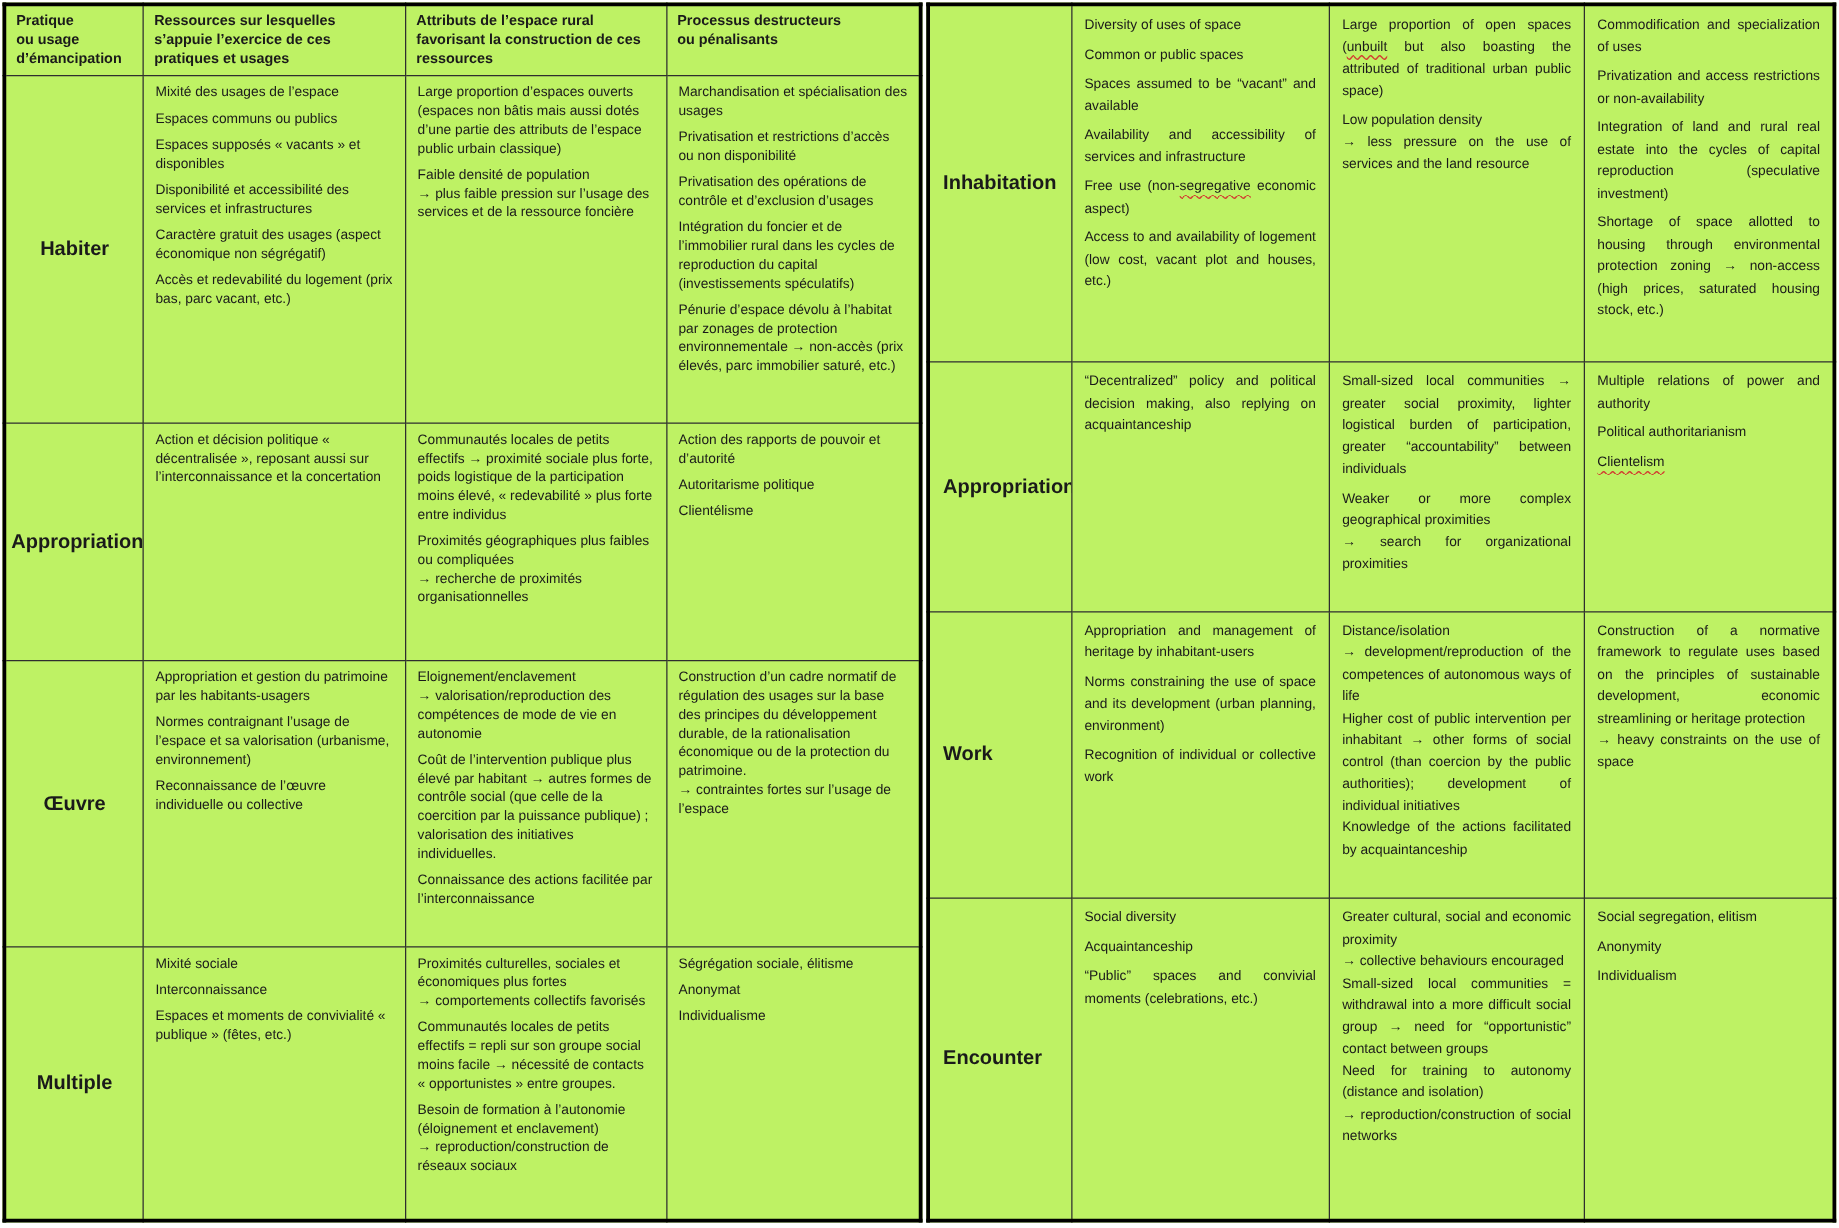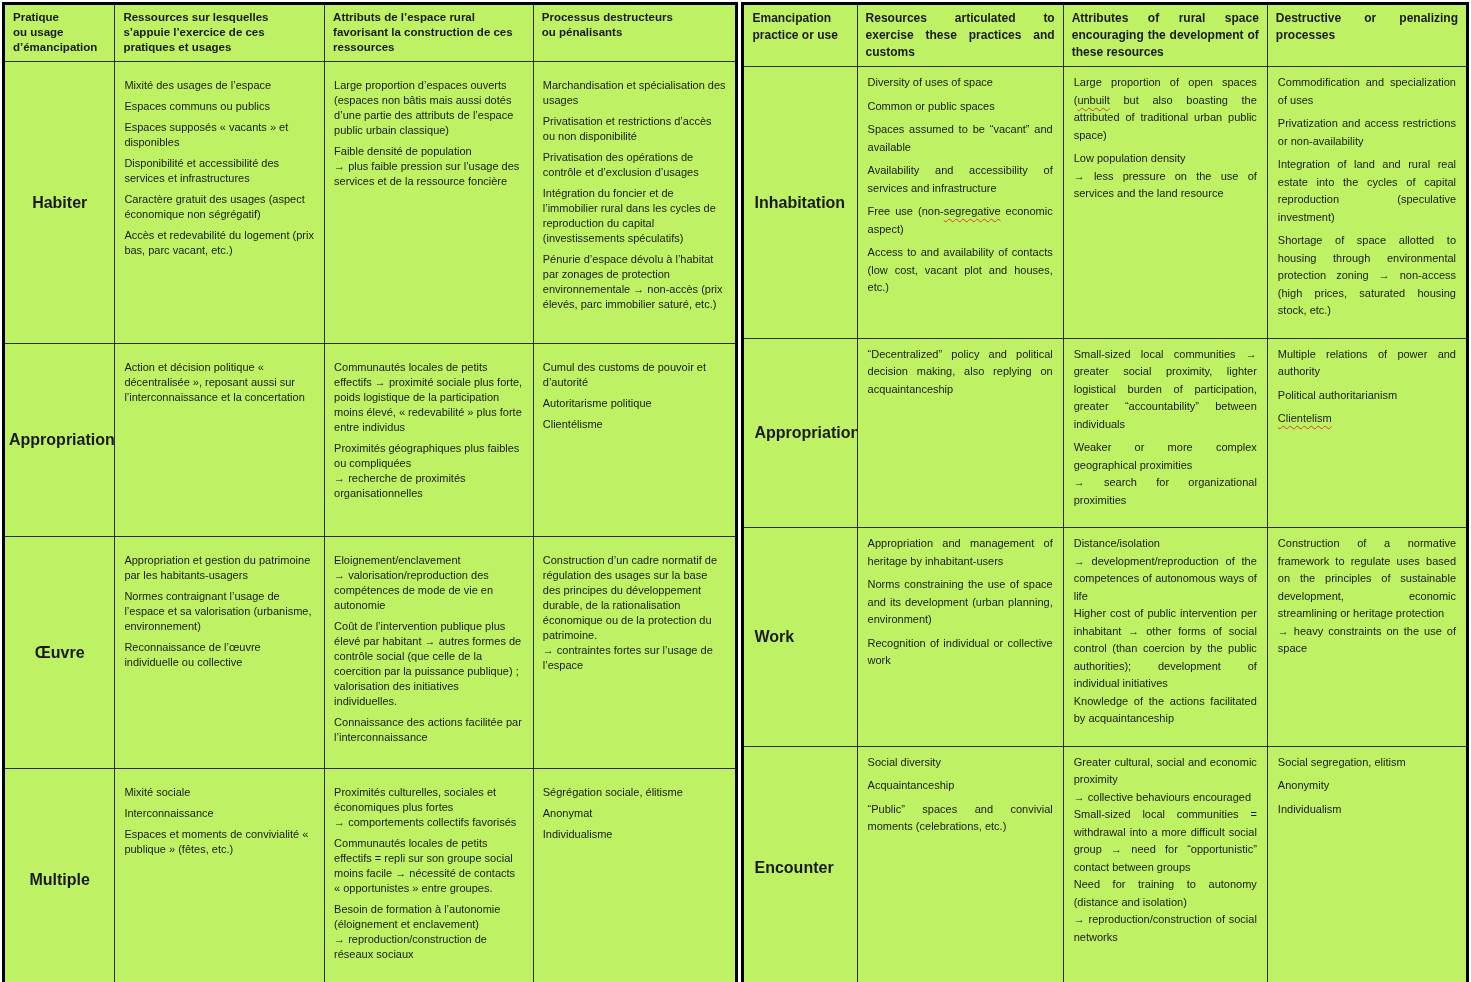--- a/index.html
+++ b/index.html
@@ -20,21 +20,21 @@
     vertical-align:top;
     overflow:hidden;
     box-sizing:border-box;
   }
   
   .tbl-fr{width:739px;font-size:11px;line-height:15px;}
   .tbl-fr th{
     font-size:11.5px;font-weight:bold;text-align:left;
     padding:5px 8px;line-height:15px;white-space:pre-line;
   }
-  .tbl-fr td.cell{padding:16px 9px 4px 9px;text-align:left;}
+  .tbl-fr td.cell{padding:6px 9px 4px 9px;text-align:left;}
   .tbl-fr td.label{
     vertical-align:middle;text-align:center;
     font-weight:bold;font-size:16px;padding:4px;
   }
   .tbl-fr tr.hdr{height:56px;}
   .tbl-fr tr.row-0{height:278px;}
   .tbl-fr tr.row-1{height:190px;}
   .tbl-fr tr.row-2{height:229px;}
   .tbl-fr tr.row-3{height:219px;}
   
@@ -113,21 +113,21 @@
           <td class="label">Appropriation</td>
           <td class="cell">
             <p>Action et décision politique « décentralisée », reposant aussi sur l’interconnaissance et la concertation</p>
           </td>
           <td class="cell">
             <p>Communautés locales de petits effectifs <span class="arrow">→</span> proximité sociale plus forte, poids logistique de la participation moins élevé, « redevabilité » plus forte entre individus</p>
             <p>Proximités géographiques plus faibles ou compliquées
 <span class="arrow">→</span> recherche de proximités organisationnelles</p>
           </td>
           <td class="cell">
-            <p>Cumul des customs de pouvoir et d’autorité</p>
+            <p>Action des rapports de pouvoir et d’autorité</p>
             <p>Autoritarisme politique</p>
             <p>Clientélisme</p>
           </td>
         </tr>
         <tr class="row-2">
           <td class="label">Œuvre</td>
           <td class="cell">
             <p>Appropriation et gestion du patrimoine par les habitants-usagers</p>
             <p>Normes contraignant l’usage de l’espace et sa valorisation (urbanisme, environnement)</p>
             <p>Reconnaissance de l’œuvre individuelle ou collective</p>
@@ -166,35 +166,29 @@
       </tbody>
   </table>
   <table class="tbl tbl-en">
     <colgroup>
       <col style="width:114px">
         <col style="width:206px">
         <col style="width:204px">
         <col style="width:200px">
     </colgroup>
     <tbody>
-        <tr class="hdr">
-          <th>Emancipation practice or use</th>
-          <th>Resources articulated to exercise these practices and customs</th>
-          <th>Attributes of rural space encouraging the development of these resources</th>
-          <th>Destructive or penalizing processes</th>
-        </tr>
         <tr class="row-0">
           <td class="label">Inhabitation</td>
           <td class="cell">
             <p>Diversity of uses of space</p>
             <p>Common or public spaces</p>
             <p>Spaces assumed to be “vacant” and available</p>
             <p>Availability and accessibility of services and infrastructure</p>
             <p>Free use (non-<span class="sq">segregative</span> economic aspect)</p>
-            <p>Access to and availability of contacts (low cost, vacant plot and houses, etc.)</p>
+            <p>Access to and availability of logement (low cost, vacant plot and houses, etc.)</p>
           </td>
           <td class="cell">
             <p>Large proportion of open spaces (<span class="sq">unbuilt</span> but also boasting the attributed of traditional urban public space)</p>
             <p>Low population density
 <span class="arrow">→</span> less pressure on the use of services and the land resource</p>
           </td>
           <td class="cell">
             <p>Commodification and specialization of uses</p>
             <p>Privatization and access restrictions or non-availability</p>
             <p>Integration of land and rural real estate into the cycles of capital reproduction (speculative investment)</p>

